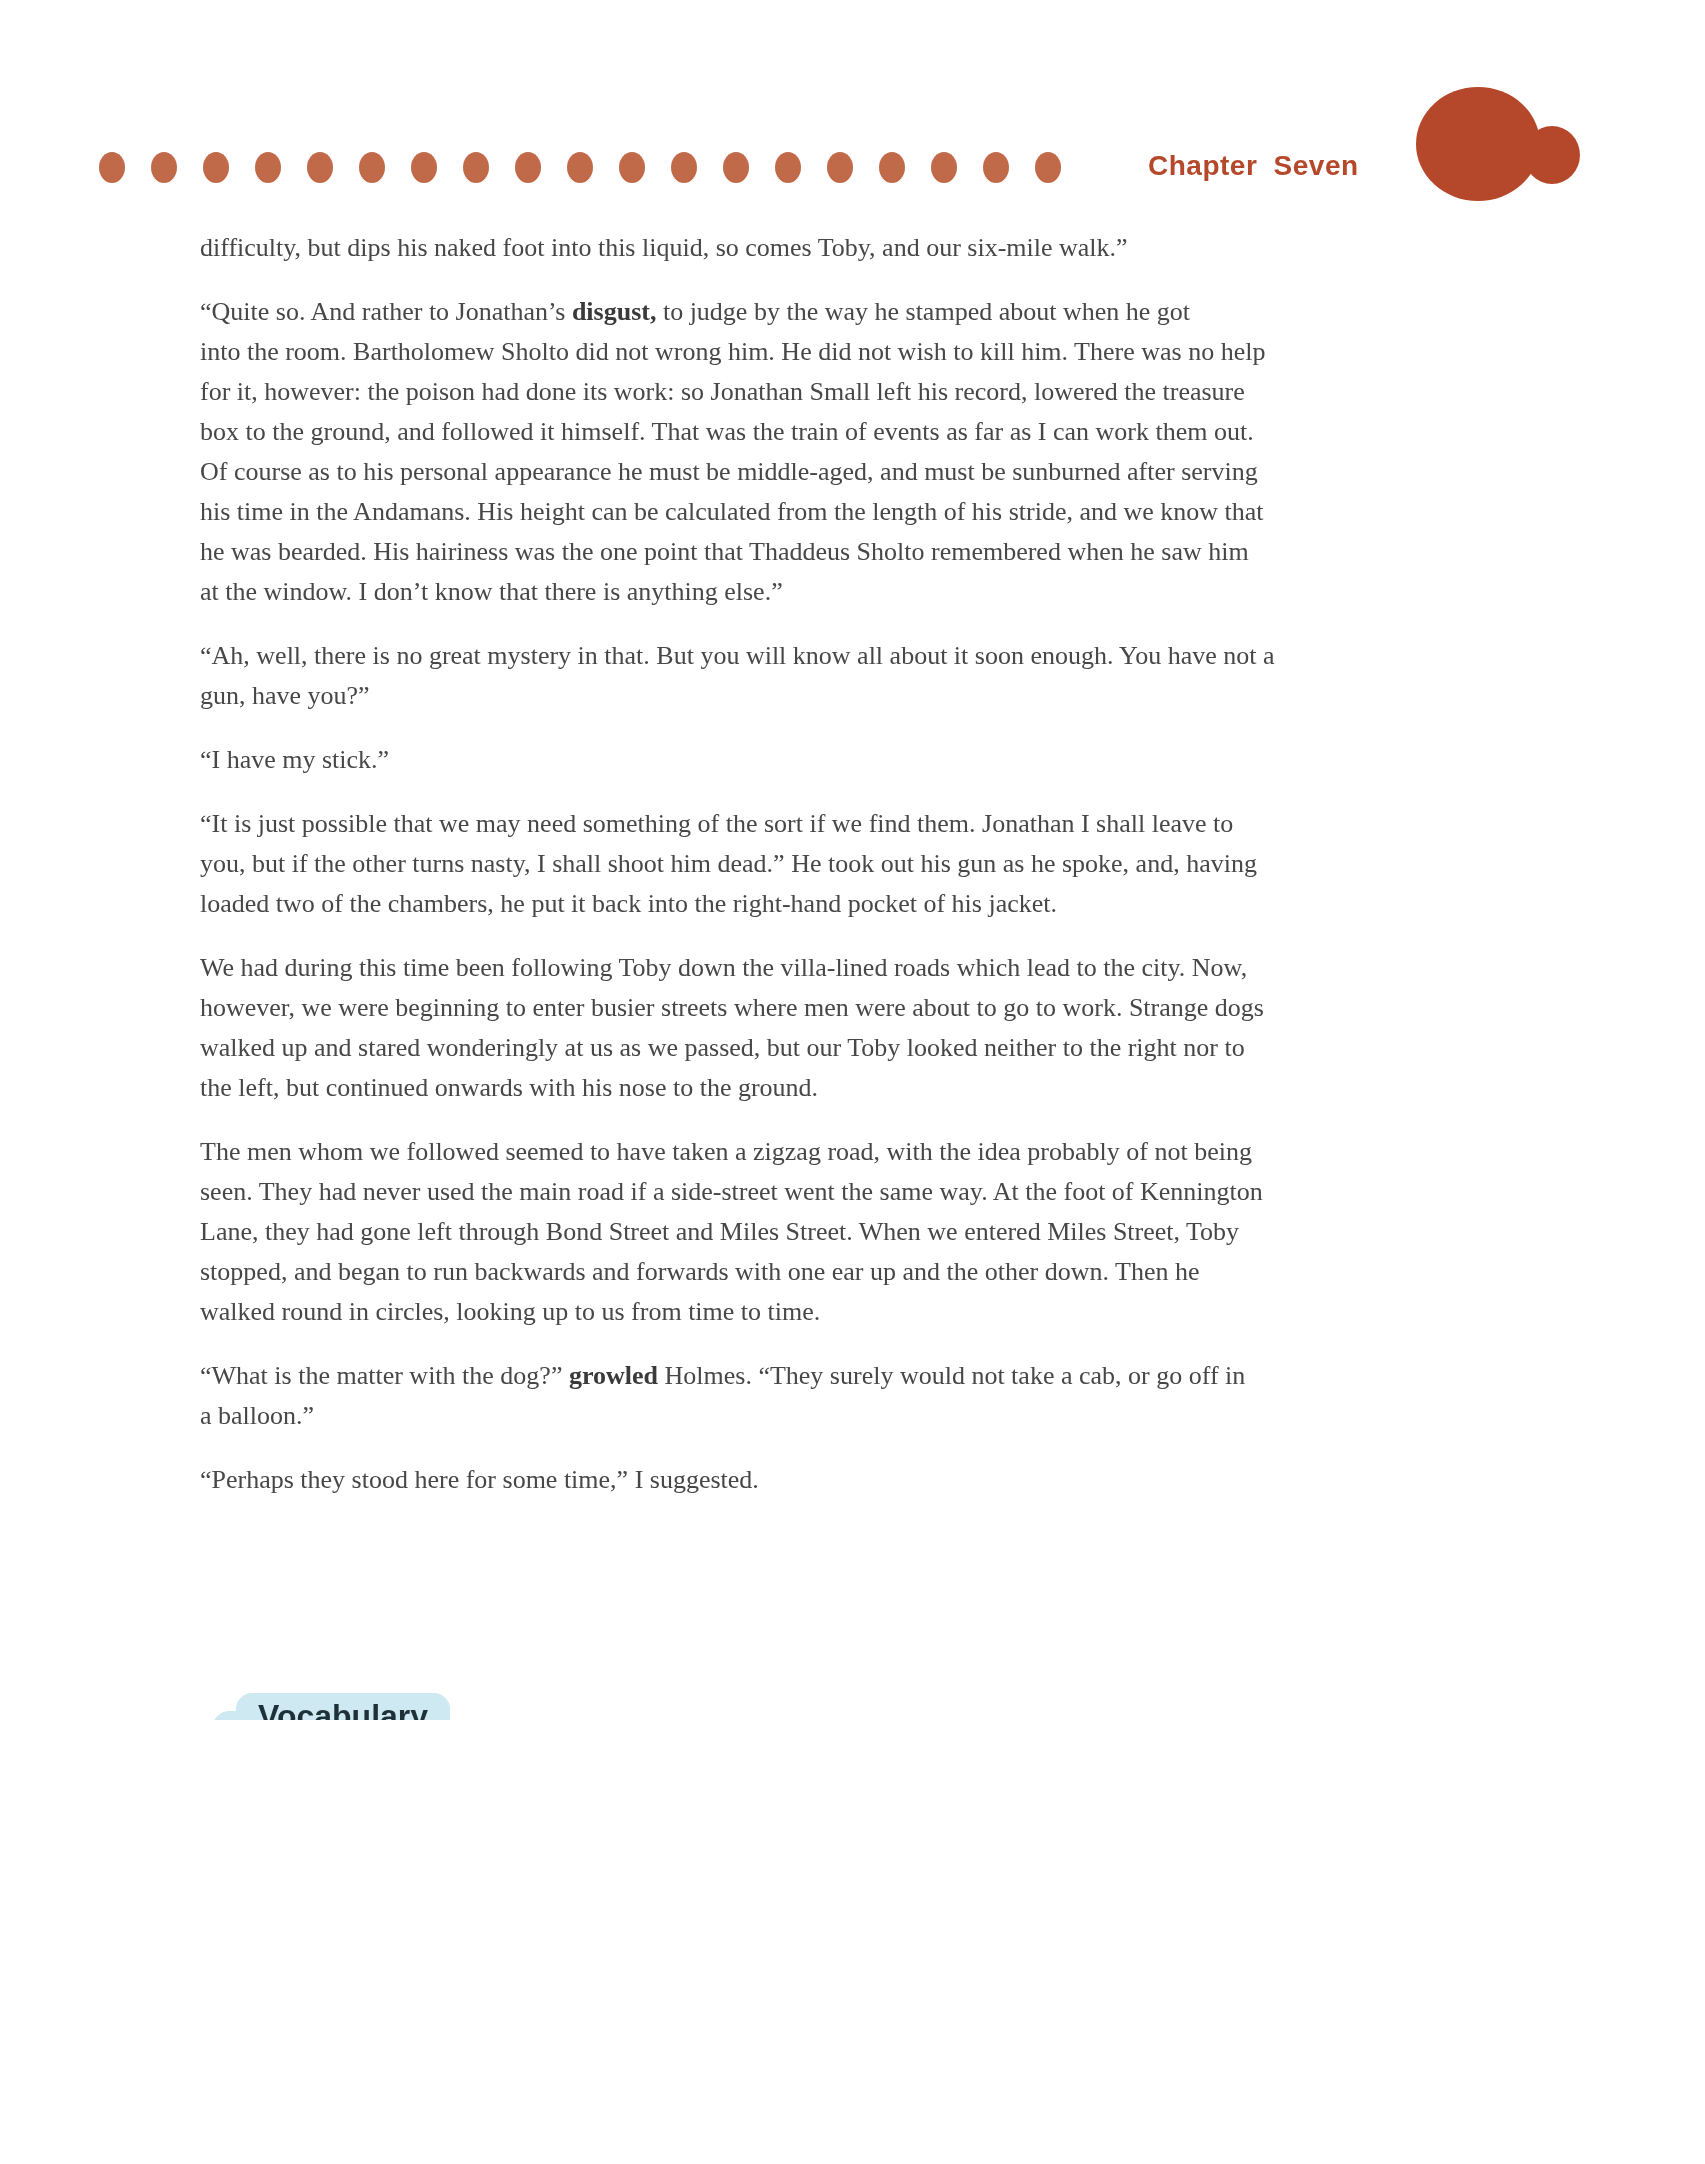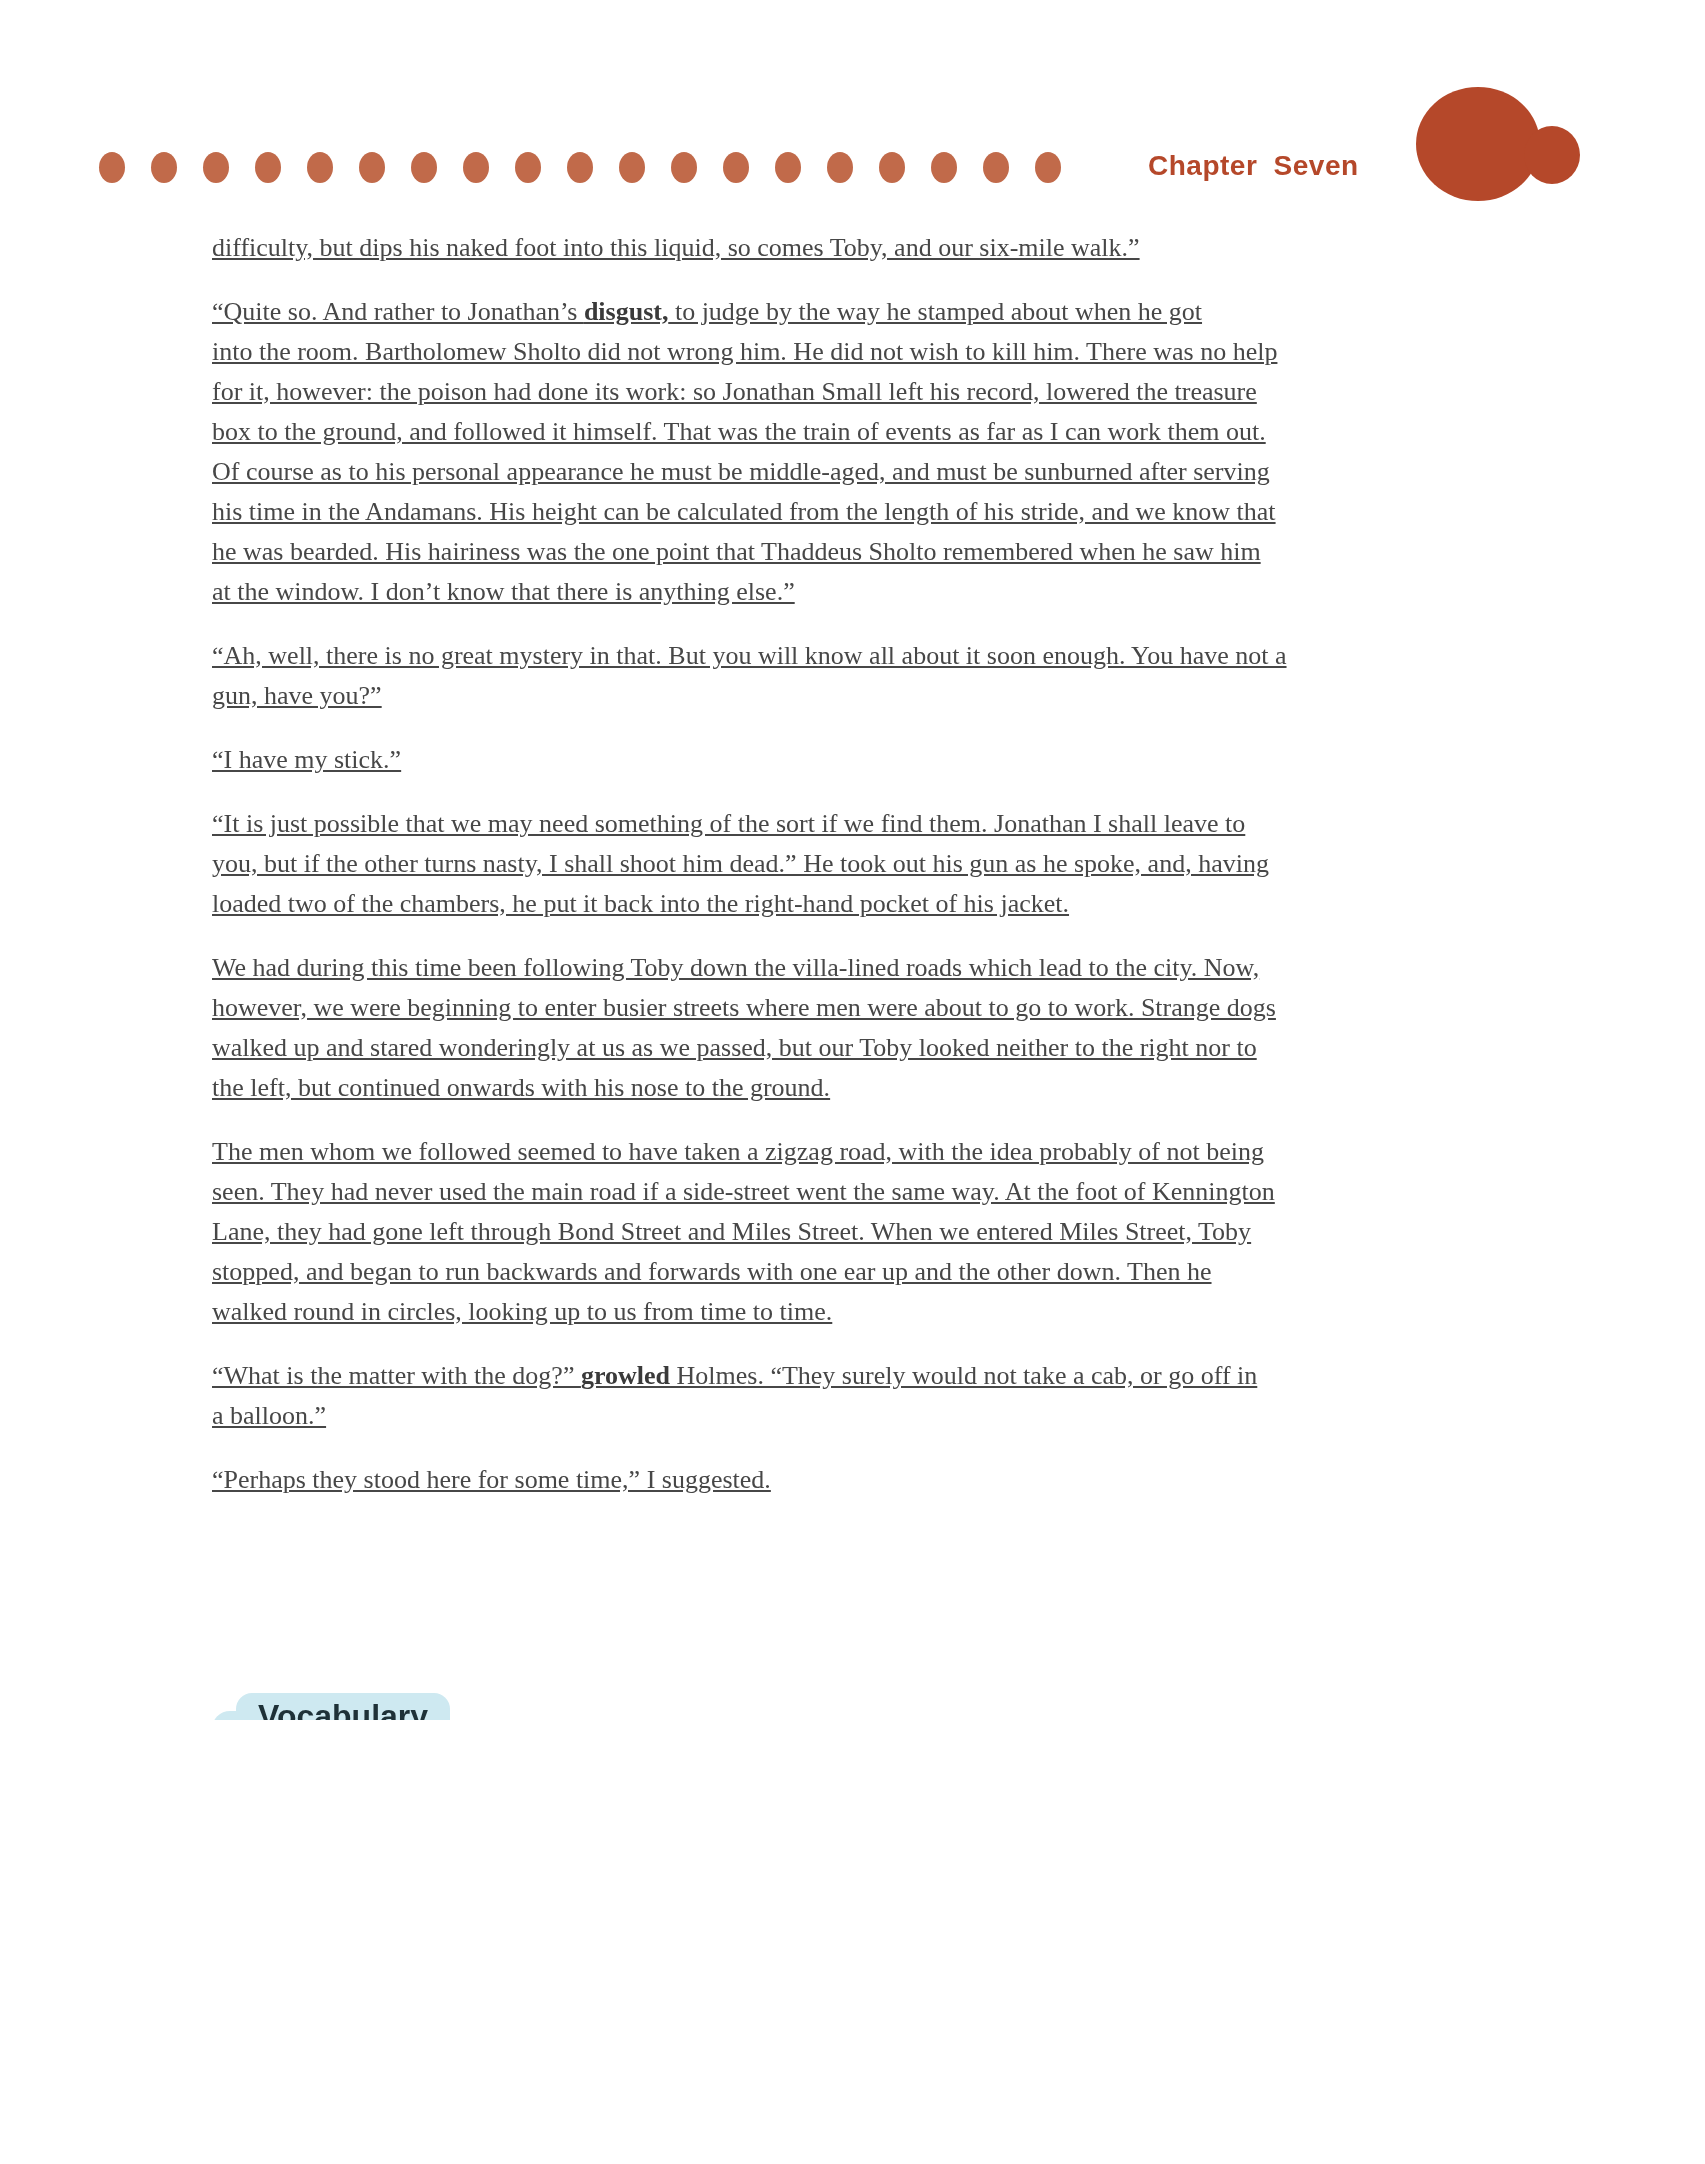--- a/index.html
+++ b/index.html
@@ -21,21 +21,21 @@
   }
   .corner-small {
     position:absolute; left:1524px; top:126px; width:56px; height:58px;
     border-radius:50%; background:var(--accent,#B5482A);
   }
   
   .body-text {
     position:absolute; left:200px; top:228px; width:1330px;
     font-size:26px; line-height:40px; color:var(--body-text,#474747);
   }
-  .para { margin:0 0 24px 12px; white-space:pre-line;text-decoration:underline; }
+  .para { margin:0 0 24px 0; white-space:pre-line; }
   .para b { font-weight:bold; color:#3a3a3a; }
   
   .vocab-wing {
     position:absolute; left:212px; top:1711px; width:70px; height:30px;
     background:var(--vocab-bg,#CEE9F1); border-top-left-radius:18px;
   }
   .vocab-tab {
     position:absolute; left:236px; top:1693px; width:214px; height:48px;
     background:var(--vocab-bg,#CEE9F1); border-radius:16px 16px 0 0;
     text-align:center;

